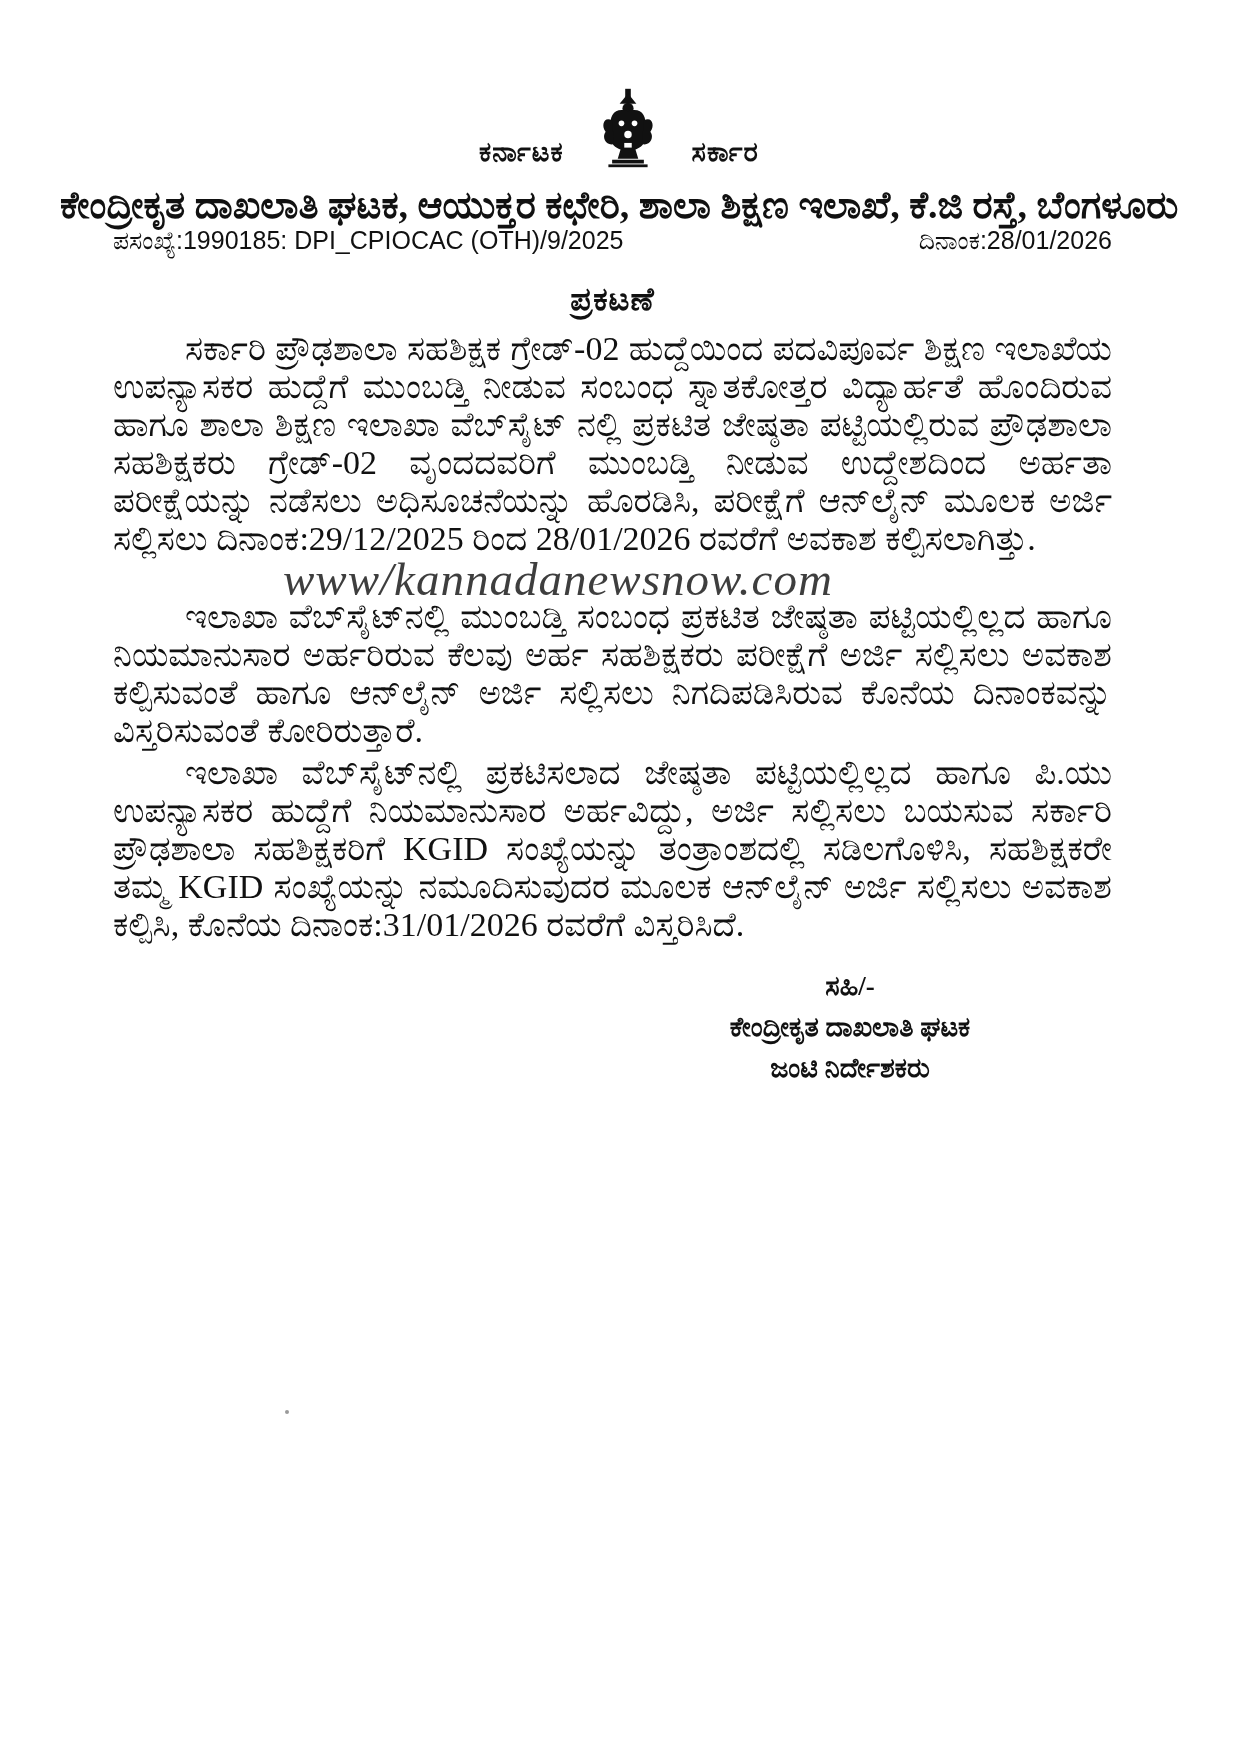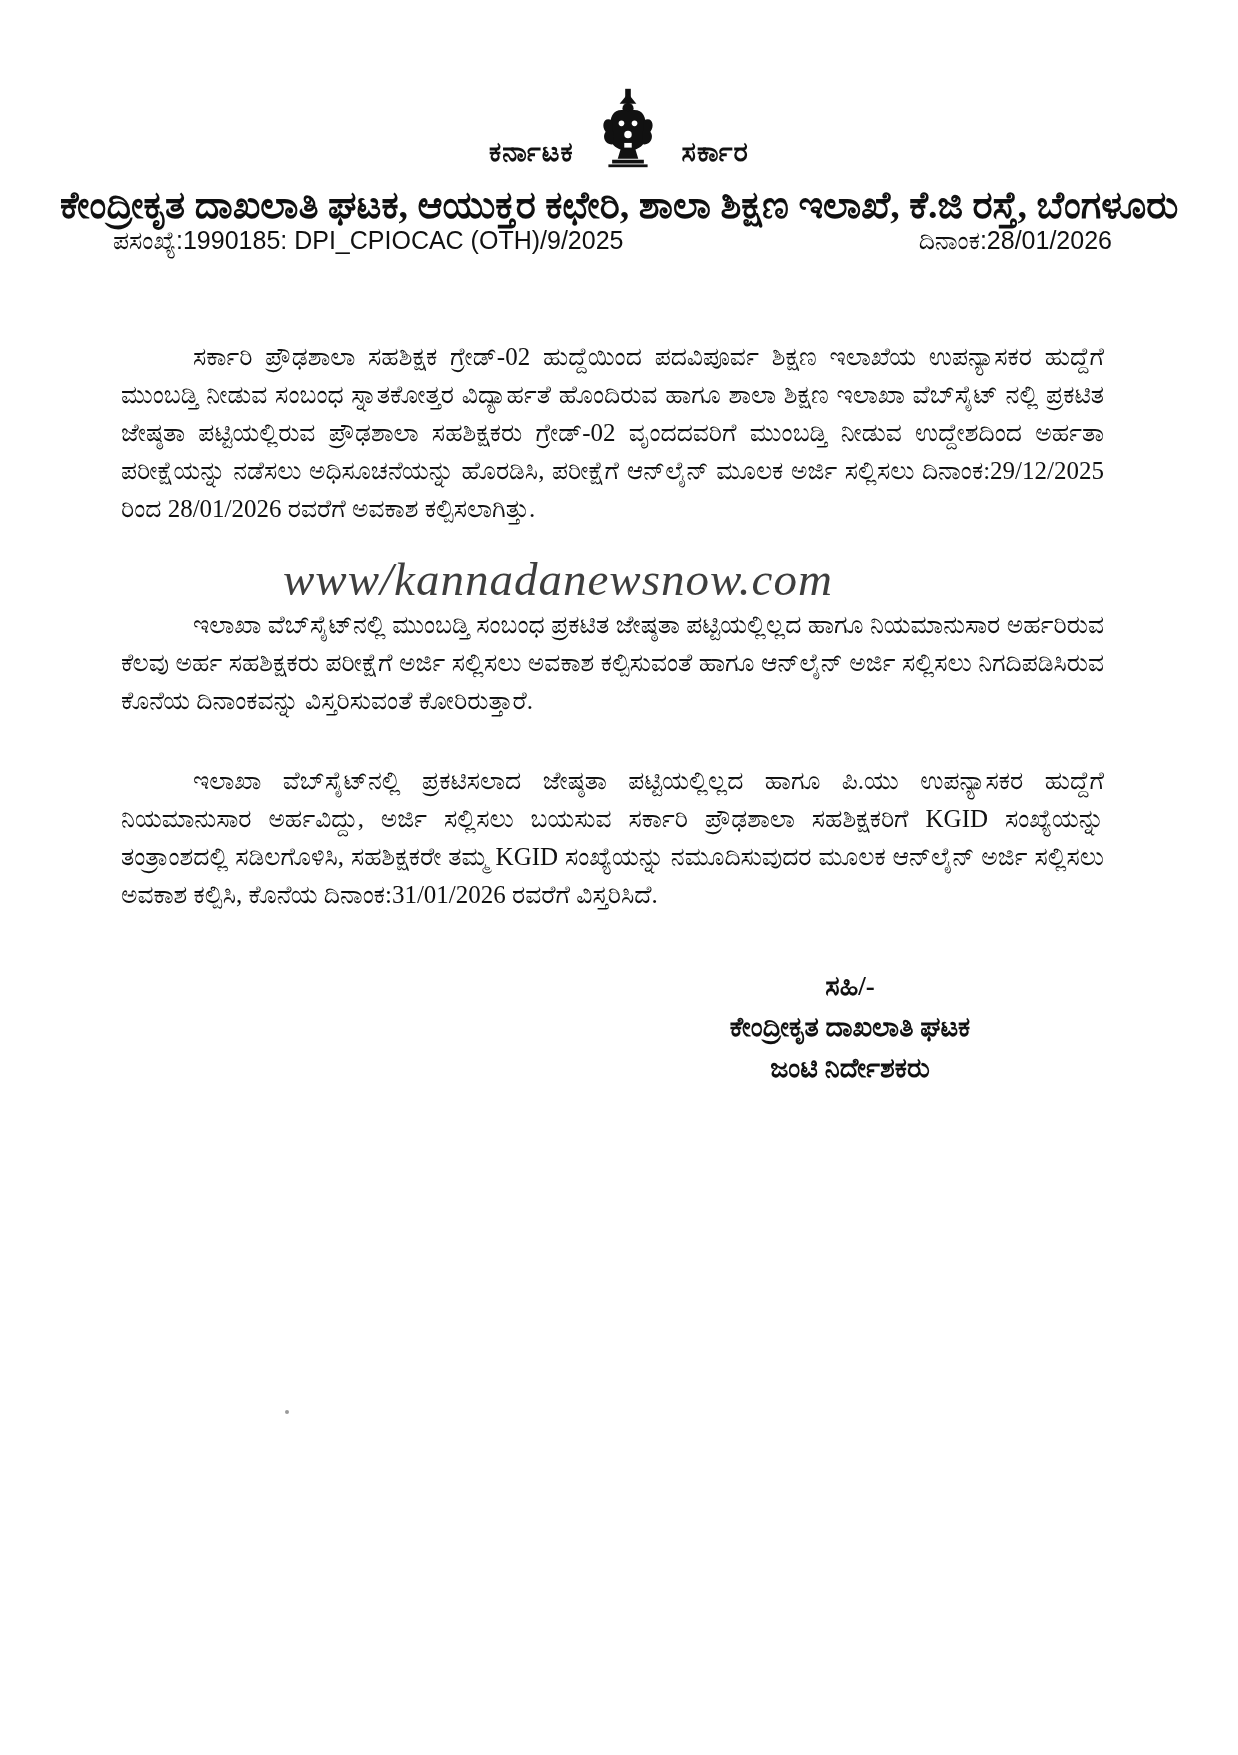--- a/index.html
+++ b/index.html
@@ -19,21 +19,21 @@
   }
   
   .gov-line {
     position: absolute;
     top: 88px;
     left: 0;
     width: 100%;
     display: flex;
     justify-content: center;
     align-items: flex-end;
-    gap: 26px;
+    gap: 36px;
   }
   .gov-word {
     font-size: 27px;
     font-weight: bold;
     line-height: 1;
     padding-bottom: 2px;
     letter-spacing: 1px;
   }
   .emblem {
     display: block;
@@ -69,22 +69,22 @@
     text-align: center;
     font-size: 32px;
     font-weight: bold;
     letter-spacing: 1px;
   }
   
   .para {
     position: absolute;
     left: 113px;
     right: 126px;
-    margin: 8px;
-    font-size: 25px;
+    margin: 0;
+    font-size: 34px;
     line-height: 38px;
     text-align: justify;
     text-indent: 72px;
     overflow: hidden;
   }
   .para-1 { top: 330px; height: 232px; }
   .para-2 { top: 598px; height: 154px; }
   .para-3 { top: 754px; height: 192px; }
 
   
@@ -157,20 +157,21 @@
     <span class="gov-word">ಸರ್ಕಾರ</span>
   </div>
 
   <div class="dept-line">ಕೇಂದ್ರೀಕೃತ ದಾಖಲಾತಿ ಘಟಕ, ಆಯುಕ್ತರ ಕಛೇರಿ, ಶಾಲಾ ಶಿಕ್ಷಣ ಇಲಾಖೆ, ಕೆ.ಜಿ ರಸ್ತೆ, ಬೆಂಗಳೂರು</div>
 
   <div class="ref-row">
     <span>ಪಸಂಖ್ಯೆ:1990185: DPI_CPIOCAC (OTH)/9/2025</span>
     <span>ದಿನಾಂಕ:28/01/2026</span>
   </div>
 
+  <h1 class="doc-title">ಪ್ರಕಟಣೆ</h1>
 
   <p class="para para-1">ಸರ್ಕಾರಿ ಪ್ರೌಢಶಾಲಾ ಸಹಶಿಕ್ಷಕ ಗ್ರೇಡ್-02 ಹುದ್ದೆಯಿಂದ ಪದವಿಪೂರ್ವ ಶಿಕ್ಷಣ ಇಲಾಖೆಯ ಉಪನ್ಯಾಸಕರ ಹುದ್ದೆಗೆ ಮುಂಬಡ್ತಿ ನೀಡುವ ಸಂಬಂಧ ಸ್ನಾತಕೋತ್ತರ ವಿದ್ಯಾರ್ಹತೆ ಹೊಂದಿರುವ ಹಾಗೂ ಶಾಲಾ ಶಿಕ್ಷಣ ಇಲಾಖಾ ವೆಬ್‌ಸೈಟ್ ನಲ್ಲಿ ಪ್ರಕಟಿತ ಜೇಷ್ಠತಾ ಪಟ್ಟಿಯಲ್ಲಿರುವ ಪ್ರೌಢಶಾಲಾ ಸಹಶಿಕ್ಷಕರು ಗ್ರೇಡ್-02 ವೃಂದದವರಿಗೆ ಮುಂಬಡ್ತಿ ನೀಡುವ ಉದ್ದೇಶದಿಂದ ಅರ್ಹತಾ ಪರೀಕ್ಷೆಯನ್ನು ನಡೆಸಲು ಅಧಿಸೂಚನೆಯನ್ನು ಹೊರಡಿಸಿ, ಪರೀಕ್ಷೆಗೆ ಆನ್‌ಲೈನ್ ಮೂಲಕ ಅರ್ಜಿ ಸಲ್ಲಿಸಲು ದಿನಾಂಕ:29/12/2025 ರಿಂದ 28/01/2026 ರವರೆಗೆ ಅವಕಾಶ ಕಲ್ಪಿಸಲಾಗಿತ್ತು.</p>
   <p class="para para-2">ಇಲಾಖಾ ವೆಬ್‌ಸೈಟ್‌ನಲ್ಲಿ ಮುಂಬಡ್ತಿ ಸಂಬಂಧ ಪ್ರಕಟಿತ ಜೇಷ್ಠತಾ ಪಟ್ಟಿಯಲ್ಲಿಲ್ಲದ ಹಾಗೂ ನಿಯಮಾನುಸಾರ ಅರ್ಹರಿರುವ ಕೆಲವು ಅರ್ಹ ಸಹಶಿಕ್ಷಕರು ಪರೀಕ್ಷೆಗೆ ಅರ್ಜಿ ಸಲ್ಲಿಸಲು ಅವಕಾಶ ಕಲ್ಪಿಸುವಂತೆ ಹಾಗೂ ಆನ್‌ಲೈನ್ ಅರ್ಜಿ ಸಲ್ಲಿಸಲು ನಿಗದಿಪಡಿಸಿರುವ ಕೊನೆಯ ದಿನಾಂಕವನ್ನು ವಿಸ್ತರಿಸುವಂತೆ ಕೋರಿರುತ್ತಾರೆ.</p>
   <p class="para para-3">ಇಲಾಖಾ ವೆಬ್‌ಸೈಟ್‌ನಲ್ಲಿ ಪ್ರಕಟಿಸಲಾದ ಜೇಷ್ಠತಾ ಪಟ್ಟಿಯಲ್ಲಿಲ್ಲದ ಹಾಗೂ ಪಿ.ಯು ಉಪನ್ಯಾಸಕರ ಹುದ್ದೆಗೆ ನಿಯಮಾನುಸಾರ ಅರ್ಹವಿದ್ದು, ಅರ್ಜಿ ಸಲ್ಲಿಸಲು ಬಯಸುವ ಸರ್ಕಾರಿ ಪ್ರೌಢಶಾಲಾ ಸಹಶಿಕ್ಷಕರಿಗೆ KGID ಸಂಖ್ಯೆಯನ್ನು ತಂತ್ರಾಂಶದಲ್ಲಿ ಸಡಿಲಗೊಳಿಸಿ, ಸಹಶಿಕ್ಷಕರೇ ತಮ್ಮ KGID ಸಂಖ್ಯೆಯನ್ನು ನಮೂದಿಸುವುದರ ಮೂಲಕ ಆನ್‌ಲೈನ್ ಅರ್ಜಿ ಸಲ್ಲಿಸಲು ಅವಕಾಶ ಕಲ್ಪಿಸಿ, ಕೊನೆಯ ದಿನಾಂಕ:31/01/2026 ರವರೆಗೆ ವಿಸ್ತರಿಸಿದೆ.</p>
 
   <div class="watermark">www/kannadanewsnow.com</div>
 
   <div class="signature">
     <span class="sig-line">ಸಹಿ/-</span>
     <span class="sig-line">ಕೇಂದ್ರೀಕೃತ ದಾಖಲಾತಿ ಘಟಕ</span>

